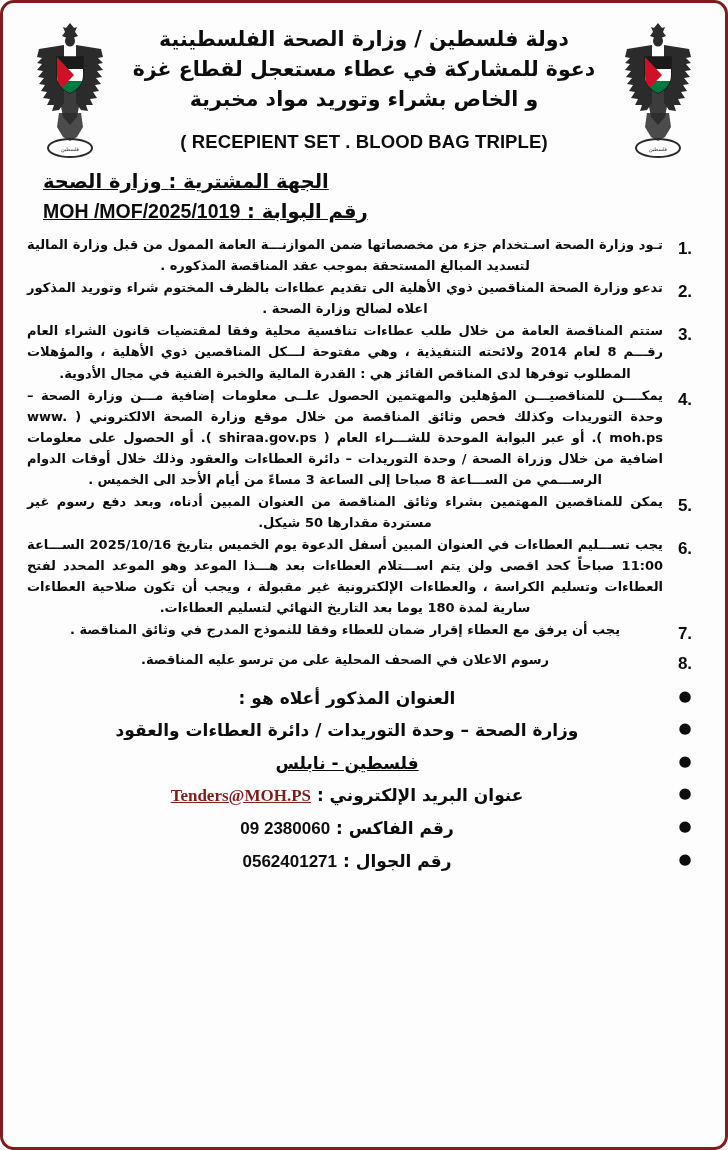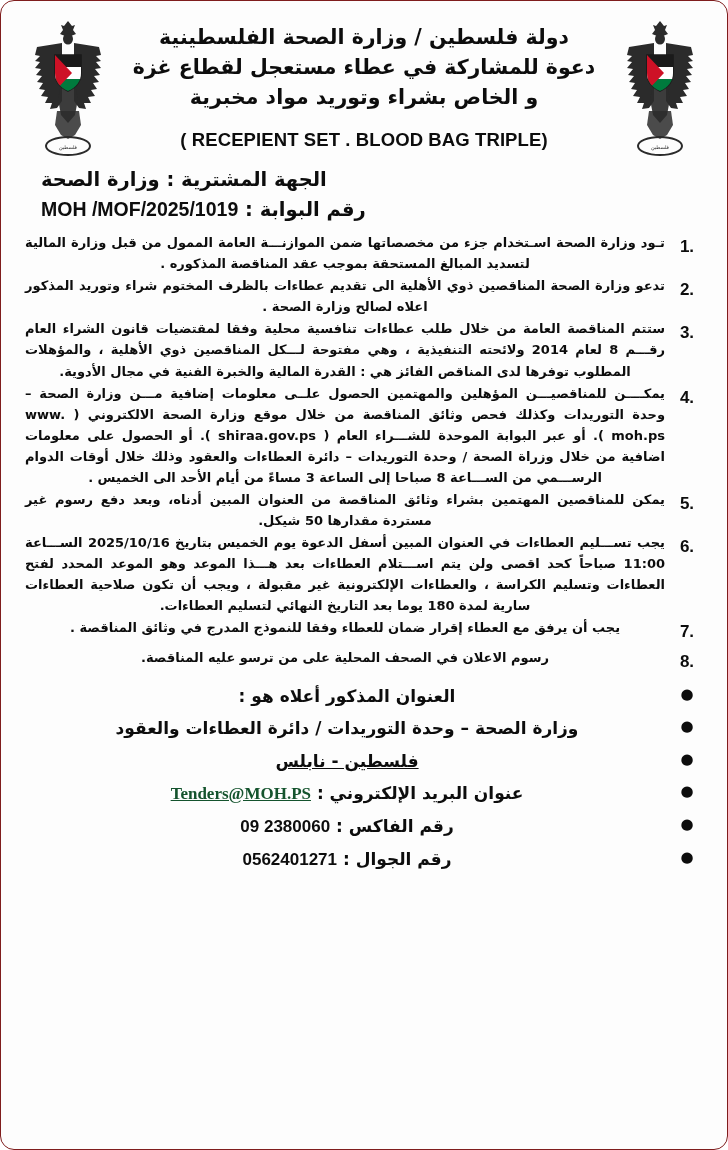--- a/index.html
+++ b/index.html
@@ -15,21 +15,21 @@
     color: #111111;
     overflow: hidden;
   }
 
   .page {
     position: relative;
     box-sizing: border-box;
     width: 728px;
     height: 1150px;
     background: #fdfdfd;
-    border: 1px solid #7f1d1d;
+    border: 3px solid #7f1d1d;
     border-radius: 14px;
     padding: 10px 14px 6px 14px;
     overflow: hidden;
   }
 
   
   .header {
     display: flex;
     flex-direction: row-reverse;
     align-items: flex-start;
@@ -74,20 +74,21 @@
     text-align: left;
     padding: 2px 0 0 26px;
     margin-top: -2px;
   }
   .meta-row {
     font-size: 19.5px;
     font-weight: 700;
     line-height: 1.52;
     white-space: nowrap;
     color: #0d0d0d;
+    text-decoration: underline;
   }
   .meta-row .latin {
     direction: ltr;
     unicode-bidi: embed;
     font-family: "Liberation Sans", sans-serif;
     font-weight: 700;
   }
 
   
   .clauses {
@@ -141,21 +142,21 @@
   .bullet-text {
     flex: 1 1 auto;
     text-align: center;
     font-size: 17px;
     font-weight: 700;
     line-height: 1.78;
     color: #0d0d0d;
     padding-left: 10px;
   }
   .bullet-text .email-link {
-    color: #14532d;
+    color: #7f1d1d;
     text-decoration: underline;
     direction: ltr;
     unicode-bidi: embed;
     font-family: "Liberation Serif", serif;
     font-weight: 700;
     margin-top: 35px;
   }
   .bullet-text .num {
     direction: ltr;
     unicode-bidi: embed;

